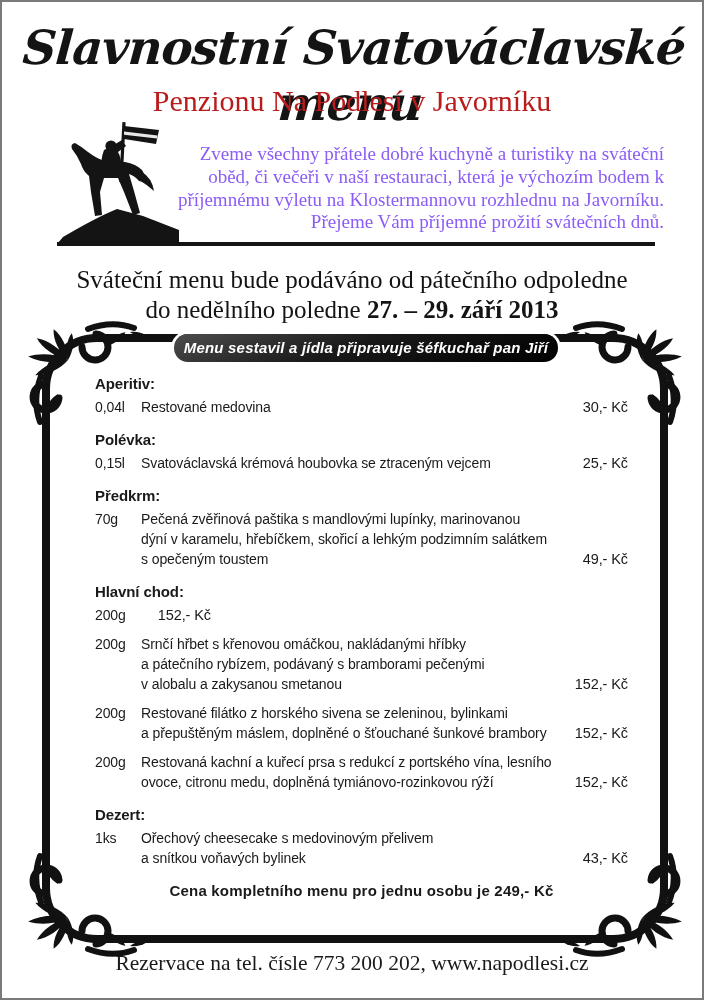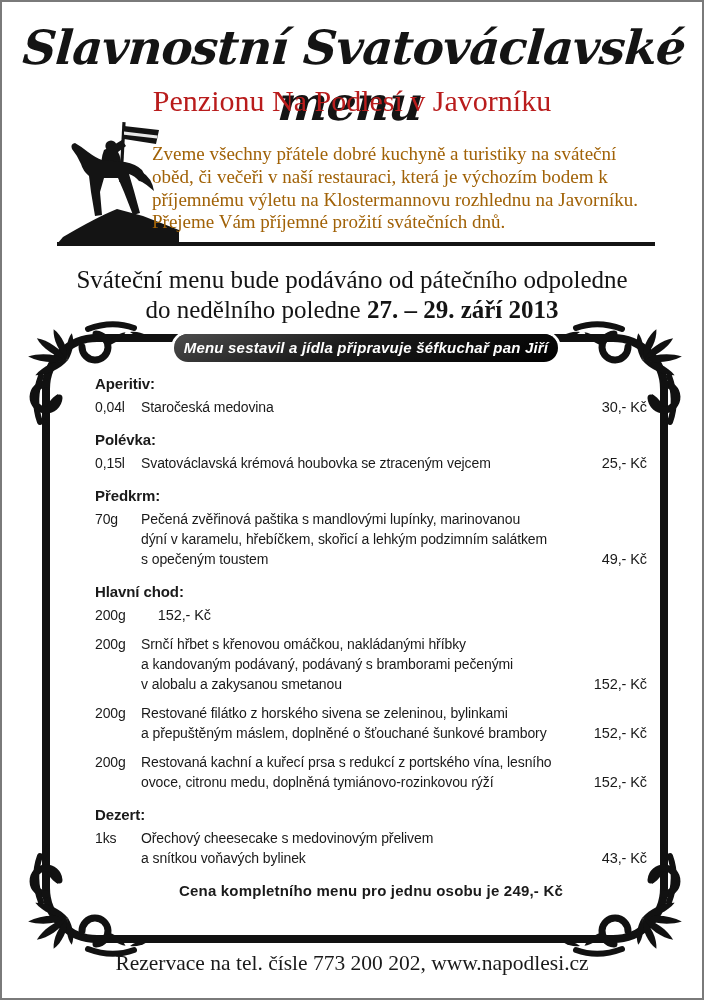--- a/index.html
+++ b/index.html
@@ -29,24 +29,24 @@
     position:absolute;top:82px;left:0;width:100%;
     text-align:center;
     font-family:"Liberation Serif",serif;
     font-weight:400;font-size:30px;line-height:34px;
     color:#b91c1c;
   }
   
   .statue{position:absolute;left:53px;top:117px;width:124px;height:125px;}
   .intro-text{
     position:absolute;left:150px;top:141px;width:512px;
-    text-align:left;
+    text-align:right;
     font-family:"Liberation Serif",serif;
     font-size:19px;line-height:22.8px;
-    color:#a16207;
+    color:#8b5cf6;
   }
   .divider{
     position:absolute;left:55px;top:240px;width:598px;height:4px;
     background:#141414;
   }
   
   .serving{
     position:absolute;top:263px;left:0;width:100%;
     text-align:center;
     font-family:"Liberation Serif",serif;
@@ -74,21 +74,21 @@
     color:#fff;
     font-style:italic;font-weight:700;
     font-size:15px;line-height:28px;text-align:center;
     letter-spacing:.2px;
     z-index:4;
   }
   
   .menu-content{
     position:absolute;left:48px;top:340px;width:610px;
     box-sizing:border-box;
-    padding:32px 13px 0 45px;
+    padding:32px 32px 0 45px;
     z-index:2;
     font-size:14px;line-height:20px;letter-spacing:-0.1px;
     color:#1a1a1a;
   }
   .section{margin-top:13px;}
   .section:first-child{margin-top:0;}
   .sec-heading{font-weight:700;font-size:15px;line-height:19px;margin-bottom:4px;}
   .item{display:flex;align-items:stretch;}
   .item + .item{margin-top:9px;}
   .qty{flex:none;width:46px;}
@@ -196,21 +196,21 @@
 
   <div class="banner">Menu sestavil a jídla připravuje šéfkuchař pan Jiří Stejskal</div>
 
   <div class="menu-content">
     <div>
         <div class="section">
           <div class="sec-heading">Aperitiv:</div>
           <div class="item">
             <div class="qty">0,04l</div>
             <div class="desc">
-              <div>Staročeská medovina</div>
+              <div>Restované medovina</div>
             </div>
             <div class="price">30,- Kč</div>
           </div>
         </div>
         <div class="section">
           <div class="sec-heading">Polévka:</div>
           <div class="item">
             <div class="qty">0,15l</div>
             <div class="desc">
               <div>Svatováclavská krémová houbovka se ztraceným vejcem</div>
@@ -233,21 +233,21 @@
         <div class="section">
           <div class="sec-heading">Hlavní chod:</div>
           <div class="item">
             <div class="qty">200g</div>
             <div class="price">152,- Kč</div>
           </div>
           <div class="item">
             <div class="qty">200g</div>
             <div class="desc">
               <div>Srnčí hřbet s křenovou omáčkou, nakládanými hříbky</div>
-              <div>a kandovaným podávaný, podávaný s bramborami pečenými</div>
+              <div>a pátečního rybízem, podávaný s bramborami pečenými</div>
               <div>v alobalu a zakysanou smetanou</div>
             </div>
             <div class="price">152,- Kč</div>
           </div>
           <div class="item">
             <div class="qty">200g</div>
             <div class="desc">
               <div>Restované filátko z horského sivena se zeleninou, bylinkami</div>
               <div>a přepuštěným máslem, doplněné o šťouchané šunkové brambory</div>
             </div>

